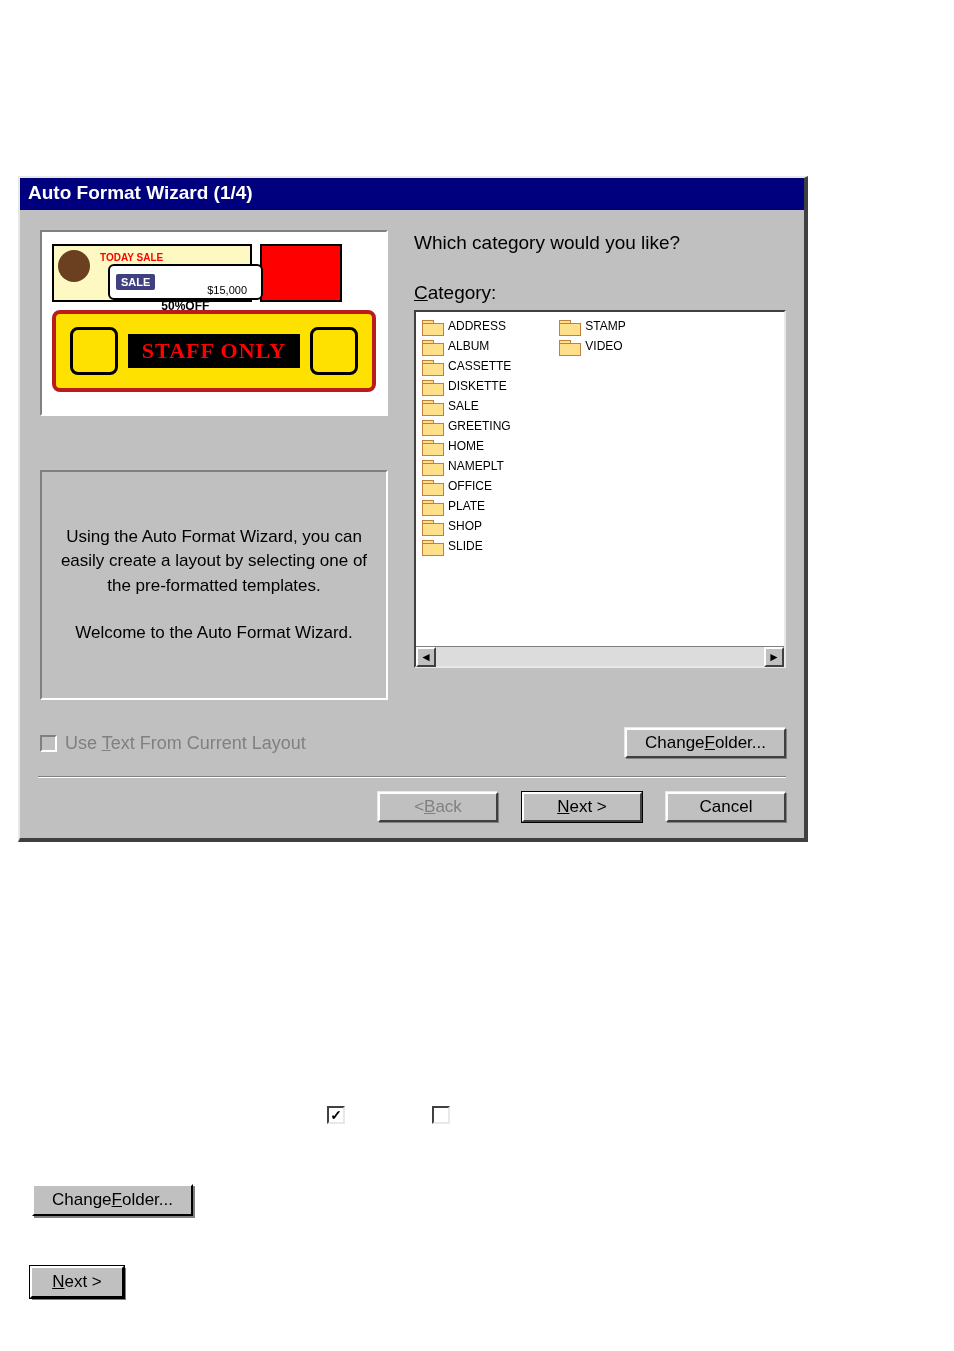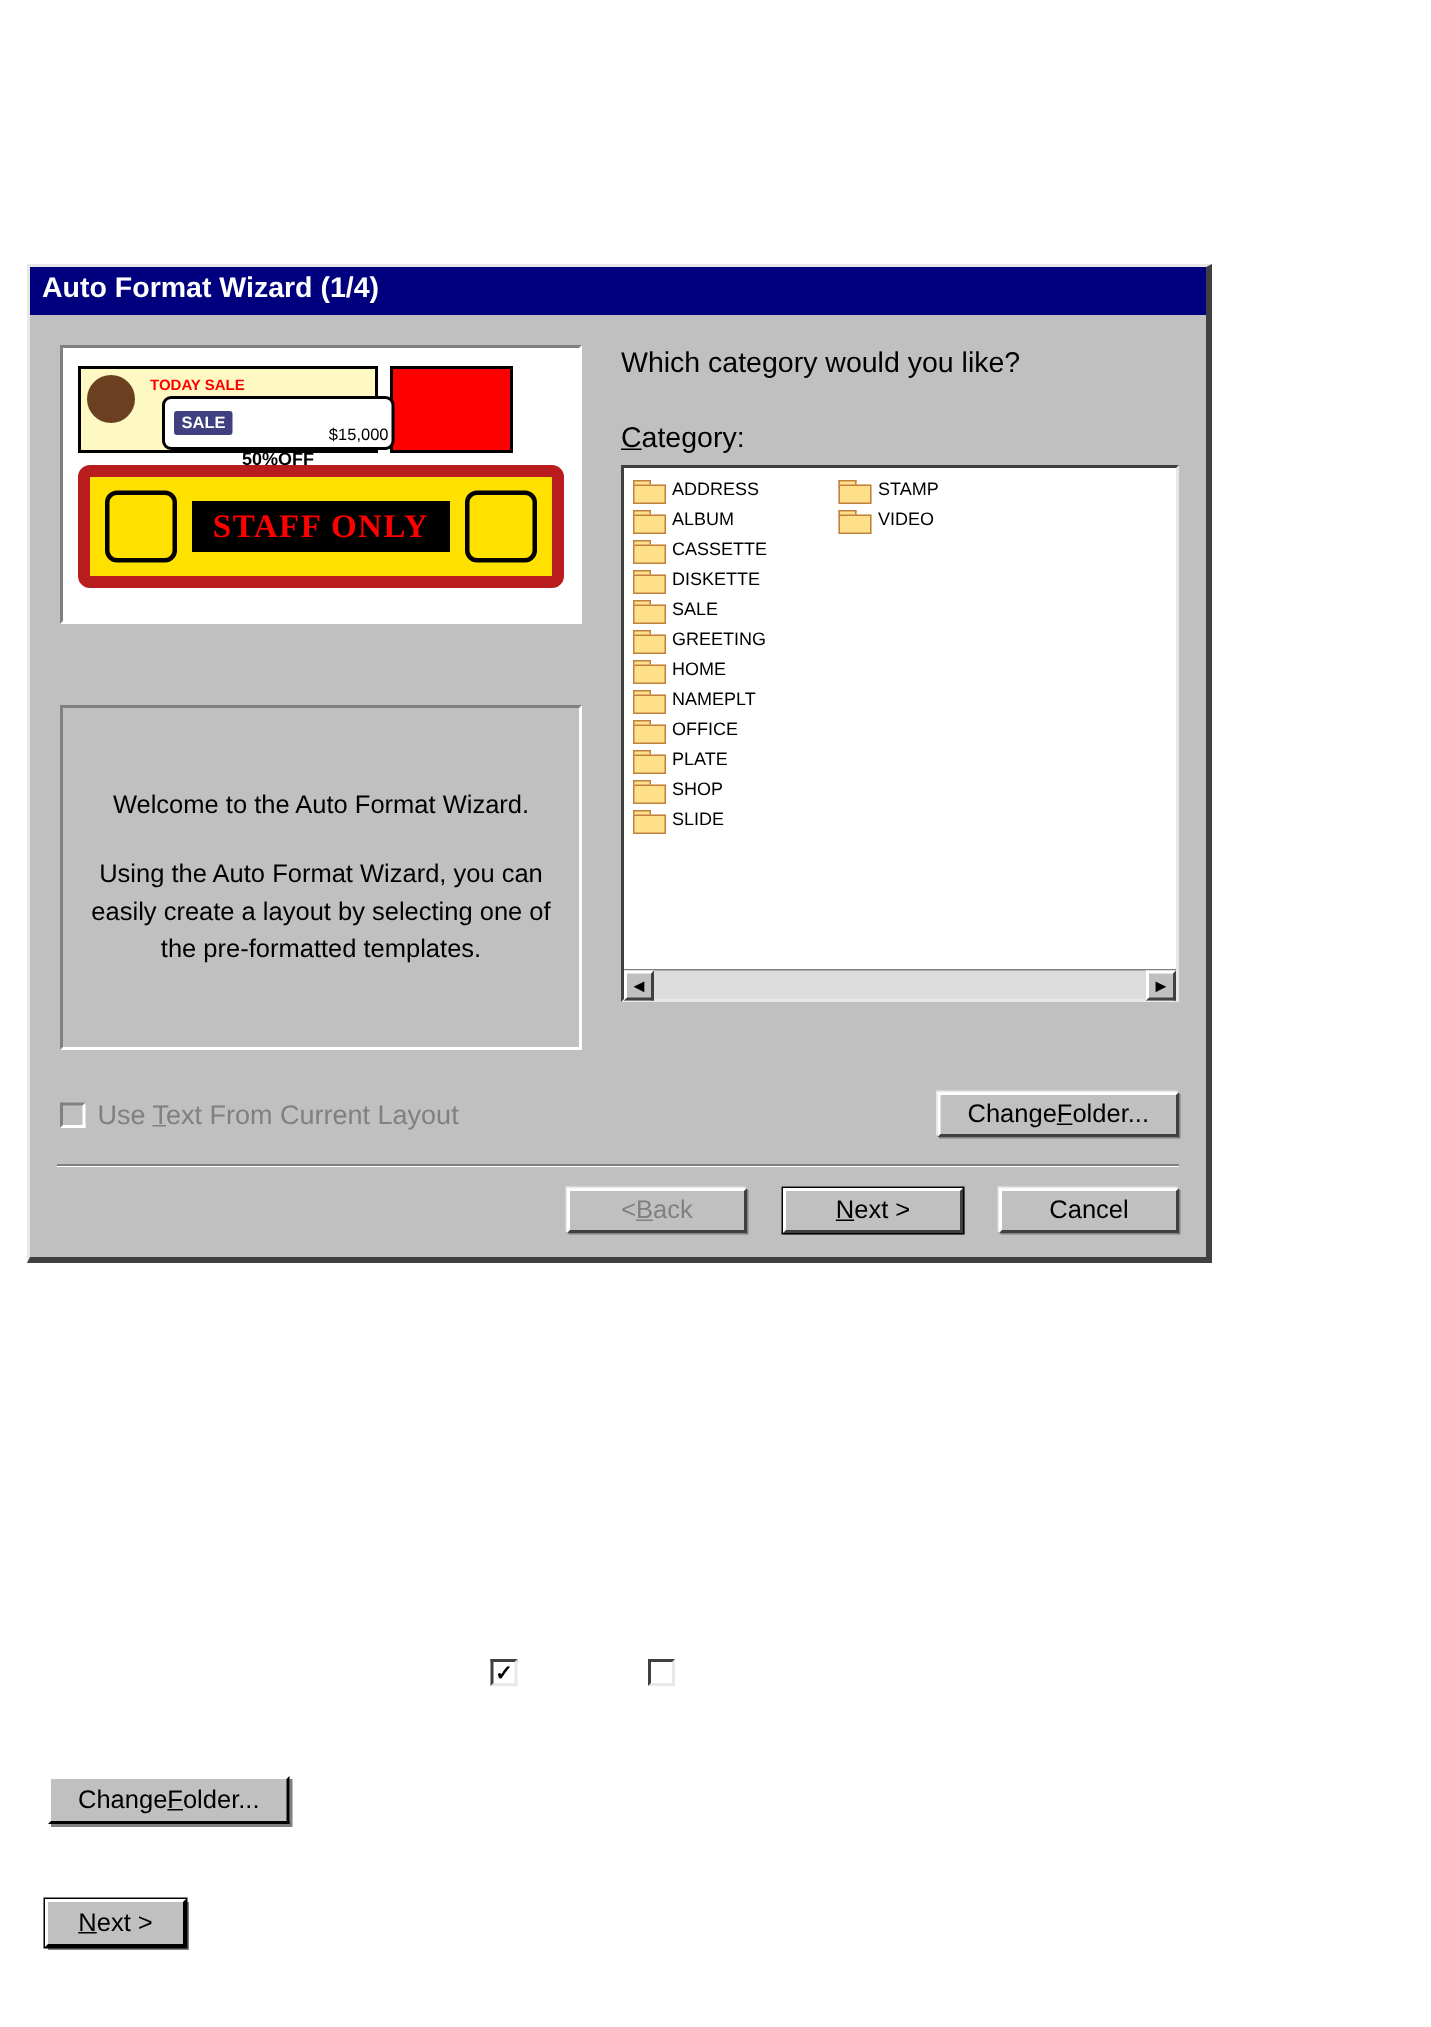--- a/index.html
+++ b/index.html
@@ -68,24 +68,24 @@
     background:#ff0000; border:2px solid #000;
   }
   .art-badge {
     position:absolute; left:66px; top:32px; width:155px; height:36px;
     background:#fff; border:2px solid #000; border-radius:6px;
     display:flex; align-items:center; padding-left:6px; gap:6px;
     z-index:2;
   }
   .art-badge .pill{background:#404080;color:#fff;font-size:11px;font-weight:bold;padding:2px 5px;border-radius:2px;}
   .art-badge .off{font-size:12px;font-weight:bold;margin-top:48px;}
-  .art-badge .price{position:absolute;right:2px;bottom:2px;font-size:11px;}
+  .art-badge .price{position:absolute;right:14px;bottom:2px;font-size:11px;}
   .art-staff {
     position:absolute; left:10px; top:78px; right:10px; height:82px;
-    background:#ffe100; border:8px solid #b91c1c; border-radius:8px;
+    background:#ffe100; border:4px solid #b91c1c; border-radius:8px;
     display:flex; align-items:center; justify-content:center;
   }
   .art-staff .fist{width:48px;height:48px;border:3px solid #000;border-radius:8px;background:#ffe100;}
   .art-staff .lab{
     background:#000;color:#ff0000;font-weight:bold;font-family:serif;
     font-size:22px;padding:4px 14px;margin:0 10px;letter-spacing:1px;
   }
 
   
   .inset {
@@ -225,22 +225,22 @@
           <span class="price">$15,000</span>
         </div>
         <div class="art-staff">
           <div class="fist"></div>
           <div class="lab">STAFF ONLY</div>
           <div class="fist"></div>
         </div>
       </div>
 
       <div class="inset">
+        <p>Using the Auto Format Wizard, you can easily create a layout by selecting one of the pre-formatted templates.</p>
         <p>Welcome to the Auto Format Wizard.</p>
-        <p>Using the Auto Format Wizard, you can easily create a layout by selecting one of the pre-formatted templates.</p>
       </div>
     </div>
 
     <div class="right-col">
       <div class="prompt">Which category would you like?</div>
 
       <div class="label">
         <span class="ul">C</span><span>ategory:</span>
       </div>
 

